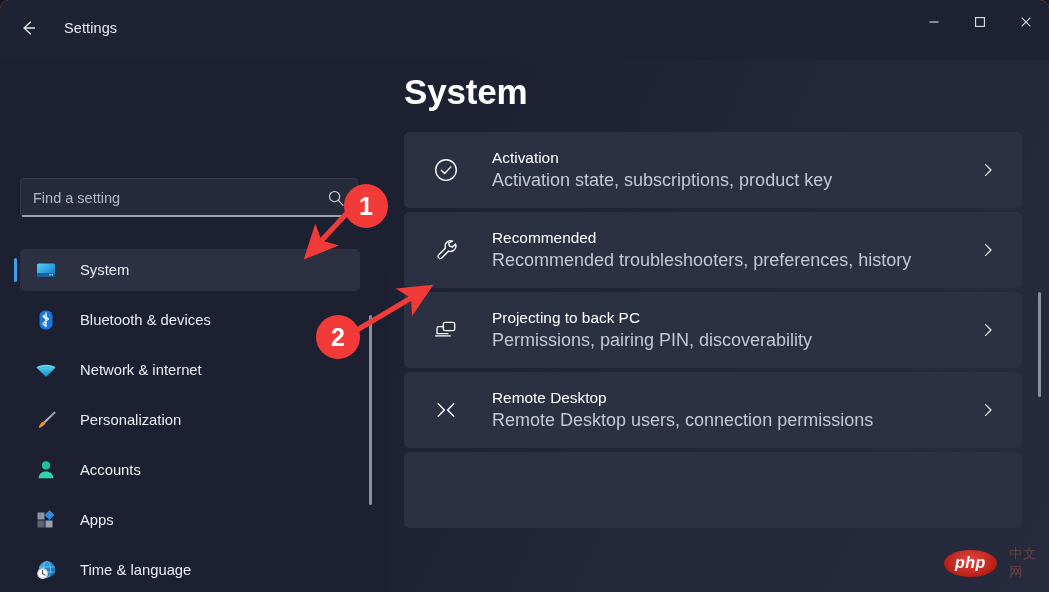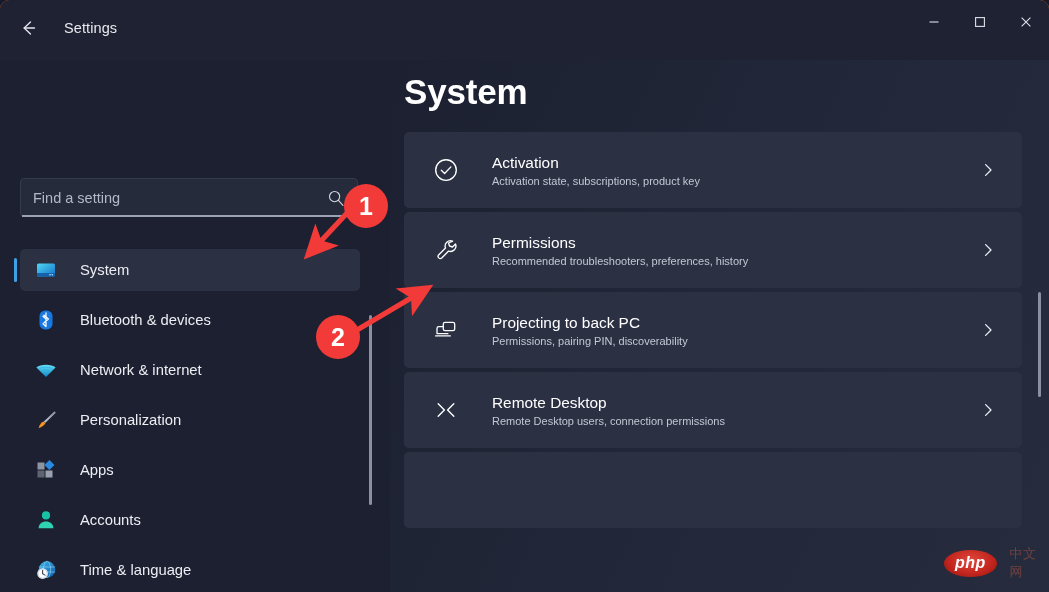--- a/index.html
+++ b/index.html
@@ -128,21 +128,21 @@
     border-radius: 5px;
     display: flex; align-items: center;
     padding-left: 26px;
   }
   .card-icon {
     width: 32px; height: 32px; flex: 0 0 32px;
     display: flex; align-items: center; justify-content: center;
   }
   .card-text { margin-left: 30px; }
   .card-title { font-size: 15.4px; color: #ffffff; margin-bottom: 3px; }
-  .card-sub { font-size: 11px; color: #c3c8d4; }
+  .card-sub { font-size: 18px; color: #c3c8d4; }
   .card-chev {
     position: absolute; right: 26px; top: 50%;
     transform: translateY(-50%);
     display: flex;
   }
 
   .main-scroll {
     position: absolute; right: 8px; top: 232px;
     width: 2.6px; height: 105px;
     background: #8a90a0; border-radius: 2px;
@@ -291,37 +291,37 @@
             <path d="M9.6 13.4 L11.4 15.3 C10.2 17.3 8 19.3 4.6 20 C5.6 17 6.6 14.6 9.6 13.4 Z" fill="#f59524"></path>
             <path d="M9.6 13.4 C7.6 14.6 6.4 16.6 5.6 18.6 L4.6 20 C5.6 17 6.6 14.6 9.6 13.4 Z" fill="#e07b12"></path>
           </svg>
         </span>
         <span class="navlabel">Personalization</span>
       </div>
 
       <div class="navitem">
         <span class="navicon">
           <svg width="24" height="24" viewBox="0 0 24 24">
+            <circle cx="12" cy="7.4" r="4.1" fill="#18c2a4"></circle>
+            <path d="M4.6 20.2 C4.6 15.9 8 13.4 12 13.4 C16 13.4 19.4 15.9 19.4 20.2 Z" fill="#2fd3b4"></path>
+          </svg>
+        </span>
+        <span class="navlabel">Accounts</span>
+      </div>
+
+      <div class="navitem">
+        <span class="navicon">
+          <svg width="24" height="24" viewBox="0 0 24 24">
             <rect x="3.5" y="4.5" width="7" height="7" fill="#8d94a2"></rect>
             <rect x="3.5" y="12.5" width="7" height="7" fill="#5d646f"></rect>
             <rect x="11.5" y="12.5" width="7" height="7" fill="#9aa1ae"></rect>
             <rect x="11.9" y="3.4" width="7.1" height="7.1" transform="rotate(45 15.45 6.95)" fill="#2a8ae0"></rect>
           </svg>
         </span>
         <span class="navlabel">Apps</span>
-      </div>
-
-      <div class="navitem">
-        <span class="navicon">
-          <svg width="24" height="24" viewBox="0 0 24 24">
-            <circle cx="12" cy="7.4" r="4.1" fill="#18c2a4"></circle>
-            <path d="M4.6 20.2 C4.6 15.9 8 13.4 12 13.4 C16 13.4 19.4 15.9 19.4 20.2 Z" fill="#2fd3b4"></path>
-          </svg>
-        </span>
-        <span class="navlabel">Accounts</span>
       </div>
 
       <div class="navitem">
         <span class="navicon">
           <svg width="24" height="24" viewBox="0 0 24 24">
             <defs>
               <linearGradient id="gGlobe" x1="0" y1="0" x2="1" y2="1">
                 <stop offset="0" stop-color="#3fb4ea"></stop>
                   <stop offset="1" stop-color="#0f5ba8"></stop>
               </linearGradient>
@@ -366,21 +366,21 @@
       </div>
 
       <div class="card">
         <span class="card-icon">
           <svg width="30" height="30" viewBox="0 0 30 30" fill="none">
             <path d="M21.6 6.1 a5.4 5.4 0 0 0 -7.1 6.9 L7.6 19.9 a2.2 2.2 0 0 0 3.1 3.1 l6.9 -6.9
                      a5.4 5.4 0 0 0 6.9 -7.1 l-3 3 -3 -1 -1 -3 Z" stroke="#ffffff" stroke-width="1.35" stroke-linejoin="round"></path>
           </svg>
         </span>
         <div class="card-text">
-          <div class="card-title">Permissions</div>
+          <div class="card-title">Recommended</div>
           <div class="card-sub">Recommended troubleshooters, preferences, history</div>
         </div>
         <span class="card-chev">
           <svg width="16" height="16" viewBox="0 0 16 16" fill="none">
             <path d="M5.6 2.6 L11 8 L5.6 13.4" stroke="#eceff4" stroke-width="1.3" stroke-linecap="round" stroke-linejoin="round"></path>
           </svg>
         </span>
       </div>
 
 

